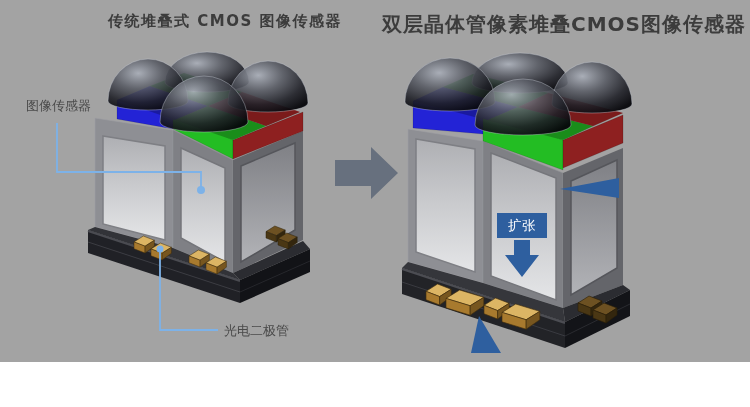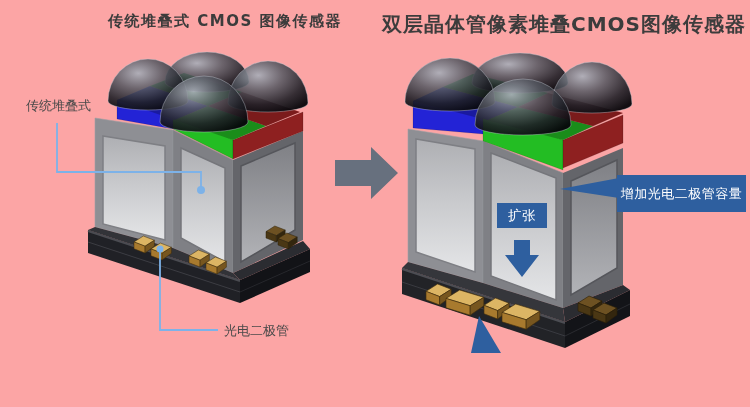--- a/index.html
+++ b/index.html
@@ -1,28 +1,28 @@
 <!DOCTYPE html>
 <html style="--callout-blue: #2e5f9f; --arrow-gray: #67707e; --line-blue: #7db2e8; --filter-blue: #2323d6; --filter-green: #23bd23; --filter-red: #8e2020; --gold-top: #dcb564; --title-text: #3c3c3c; --label-text: #4a4a4a;"><head>
 <meta charset="utf-8">
 <style>
   html,body{margin:0;padding:0;background:#fff;}
-  .stage{position:relative;width:750px;height:407px;background:#fca5a5;overflow:hidden;
+  .stage{position:relative;width:750px;height:362px;background:#a3a3a3;overflow:hidden;
          font-family:"DejaVu Sans",sans-serif;}
   .title{position:absolute;text-align:center;font-weight:bold;color:var(--title-text);}
   #title-left{left:40px;top:12px;width:370px;font-size:15px;letter-spacing:1.5px;}
   #title-right{left:382px;top:11px;width:364px;font-size:20px;letter-spacing:1px;}
   .side-label{position:absolute;font-size:13px;color:var(--label-text);white-space:nowrap;}
   #label-photodiode{left:26px;top:97px;}
   #label-amplifier{left:224px;top:322px;}
   .callout{position:absolute;background:var(--callout-blue);color:#fff;
            display:flex;align-items:center;justify-content:center;
            font-size:13.5px;white-space:nowrap;letter-spacing:0.5px;}
   #callout-capacity{left:617px;top:175px;width:129px;height:37px;font-size:13px;}
-  #callout-expand{left:497px;top:203px;width:50px;height:25px;}
+  #callout-expand{left:497px;top:213px;width:50px;height:25px;}
   #callout-size{left:460px;top:352px;width:142px;height:51px;}
   svg{position:absolute;}
   #svg-defs{width:0;height:0;}
   #sensor-left{left:80px;top:50px;}
   #sensor-right{left:396px;top:50px;}
   #overlay{left:0;top:0;pointer-events:none;}
 </style>
 </head>
 <body>
 
@@ -162,18 +162,17 @@
     </g>
     <g stroke="var(--line-blue)" stroke-width="1.8" fill="none">
       <polyline points="160,250 160,330 218,330"></polyline>
       <circle cx="160" cy="249" r="3.5" fill="var(--line-blue)" stroke="none"></circle>
     </g>
     <polygon points="619,178 560,189 619,198" fill="var(--callout-blue)"></polygon>
     <polygon points="514,240 530,240 530,255 539,255 522,277 505,255 514,255" fill="var(--callout-blue)"></polygon>
     <polygon points="471,353 501,353 479,316" fill="var(--callout-blue)"></polygon>
   </svg>
 
-  <div class="side-label" id="label-photodiode">传统堆叠式</div>
+  <div class="side-label" id="label-photodiode">图像传感器</div>
   <div class="side-label" id="label-amplifier">光电二极管</div>
 
-  <div class="callout" id="callout-capacity">增加光电二极管容量</div>
   <div class="callout" id="callout-expand">扩张</div>
 </div>
 
 </body></html>

